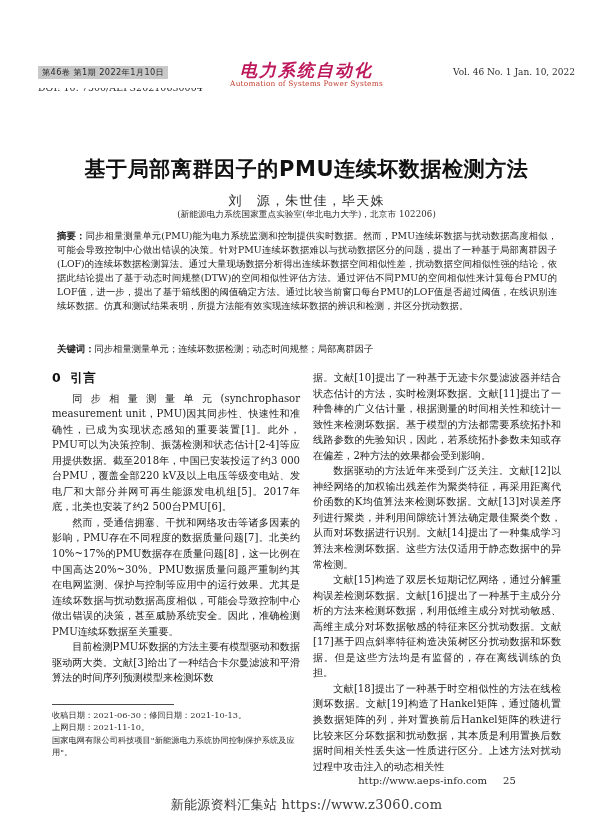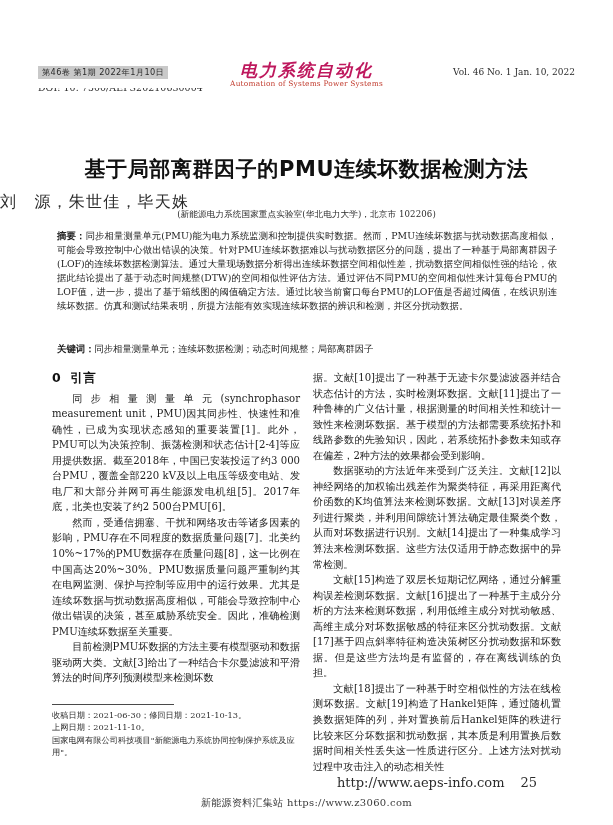--- a/index.html
+++ b/index.html
@@ -106,21 +106,22 @@
     font-size: 21px;
     font-weight: bold;
     letter-spacing: .6px;
     color: #111;
     font-family: "DejaVu Sans", "Liberation Sans", sans-serif;
   }
   .authors {
     position: absolute;
     left: 0; top: 192px;
     width: 613px;
-    font-size: 16px;
+    text-align: center;
+    font-size: 13px;
     letter-spacing: 1.2px;
     color: #2b2b2b;
   }
   .affil {
     position: absolute;
     left: 0; top: 209px;
     width: 613px;
     text-align: center;
     font-size: 8.6px;
     letter-spacing: .1px;
@@ -194,31 +195,31 @@
     color: #2b2b2b;
     letter-spacing: .05px;
   }
   .footnote div { margin: 0; }
 
   
   .footer-url {
     position: absolute;
     left: 313px; top: 775px;
     width: 248px;
-    font-size: 13px;
+    font-size: 10px;
     color: #2b2b2b;
     text-align: center;
   }
   .footer-url .pg { margin-left: 16px; }
   .watermark {
     position: absolute;
     left: 0; top: 796px;
     width: 613px;
     text-align: center;
-    font-size: 10px;
+    font-size: 13px;
     color: #3a3a3a;
     letter-spacing: .3px;
   }
 </style>
 </head>
 <body>
 
 <div class="page">
 
   <div class="masthead">

